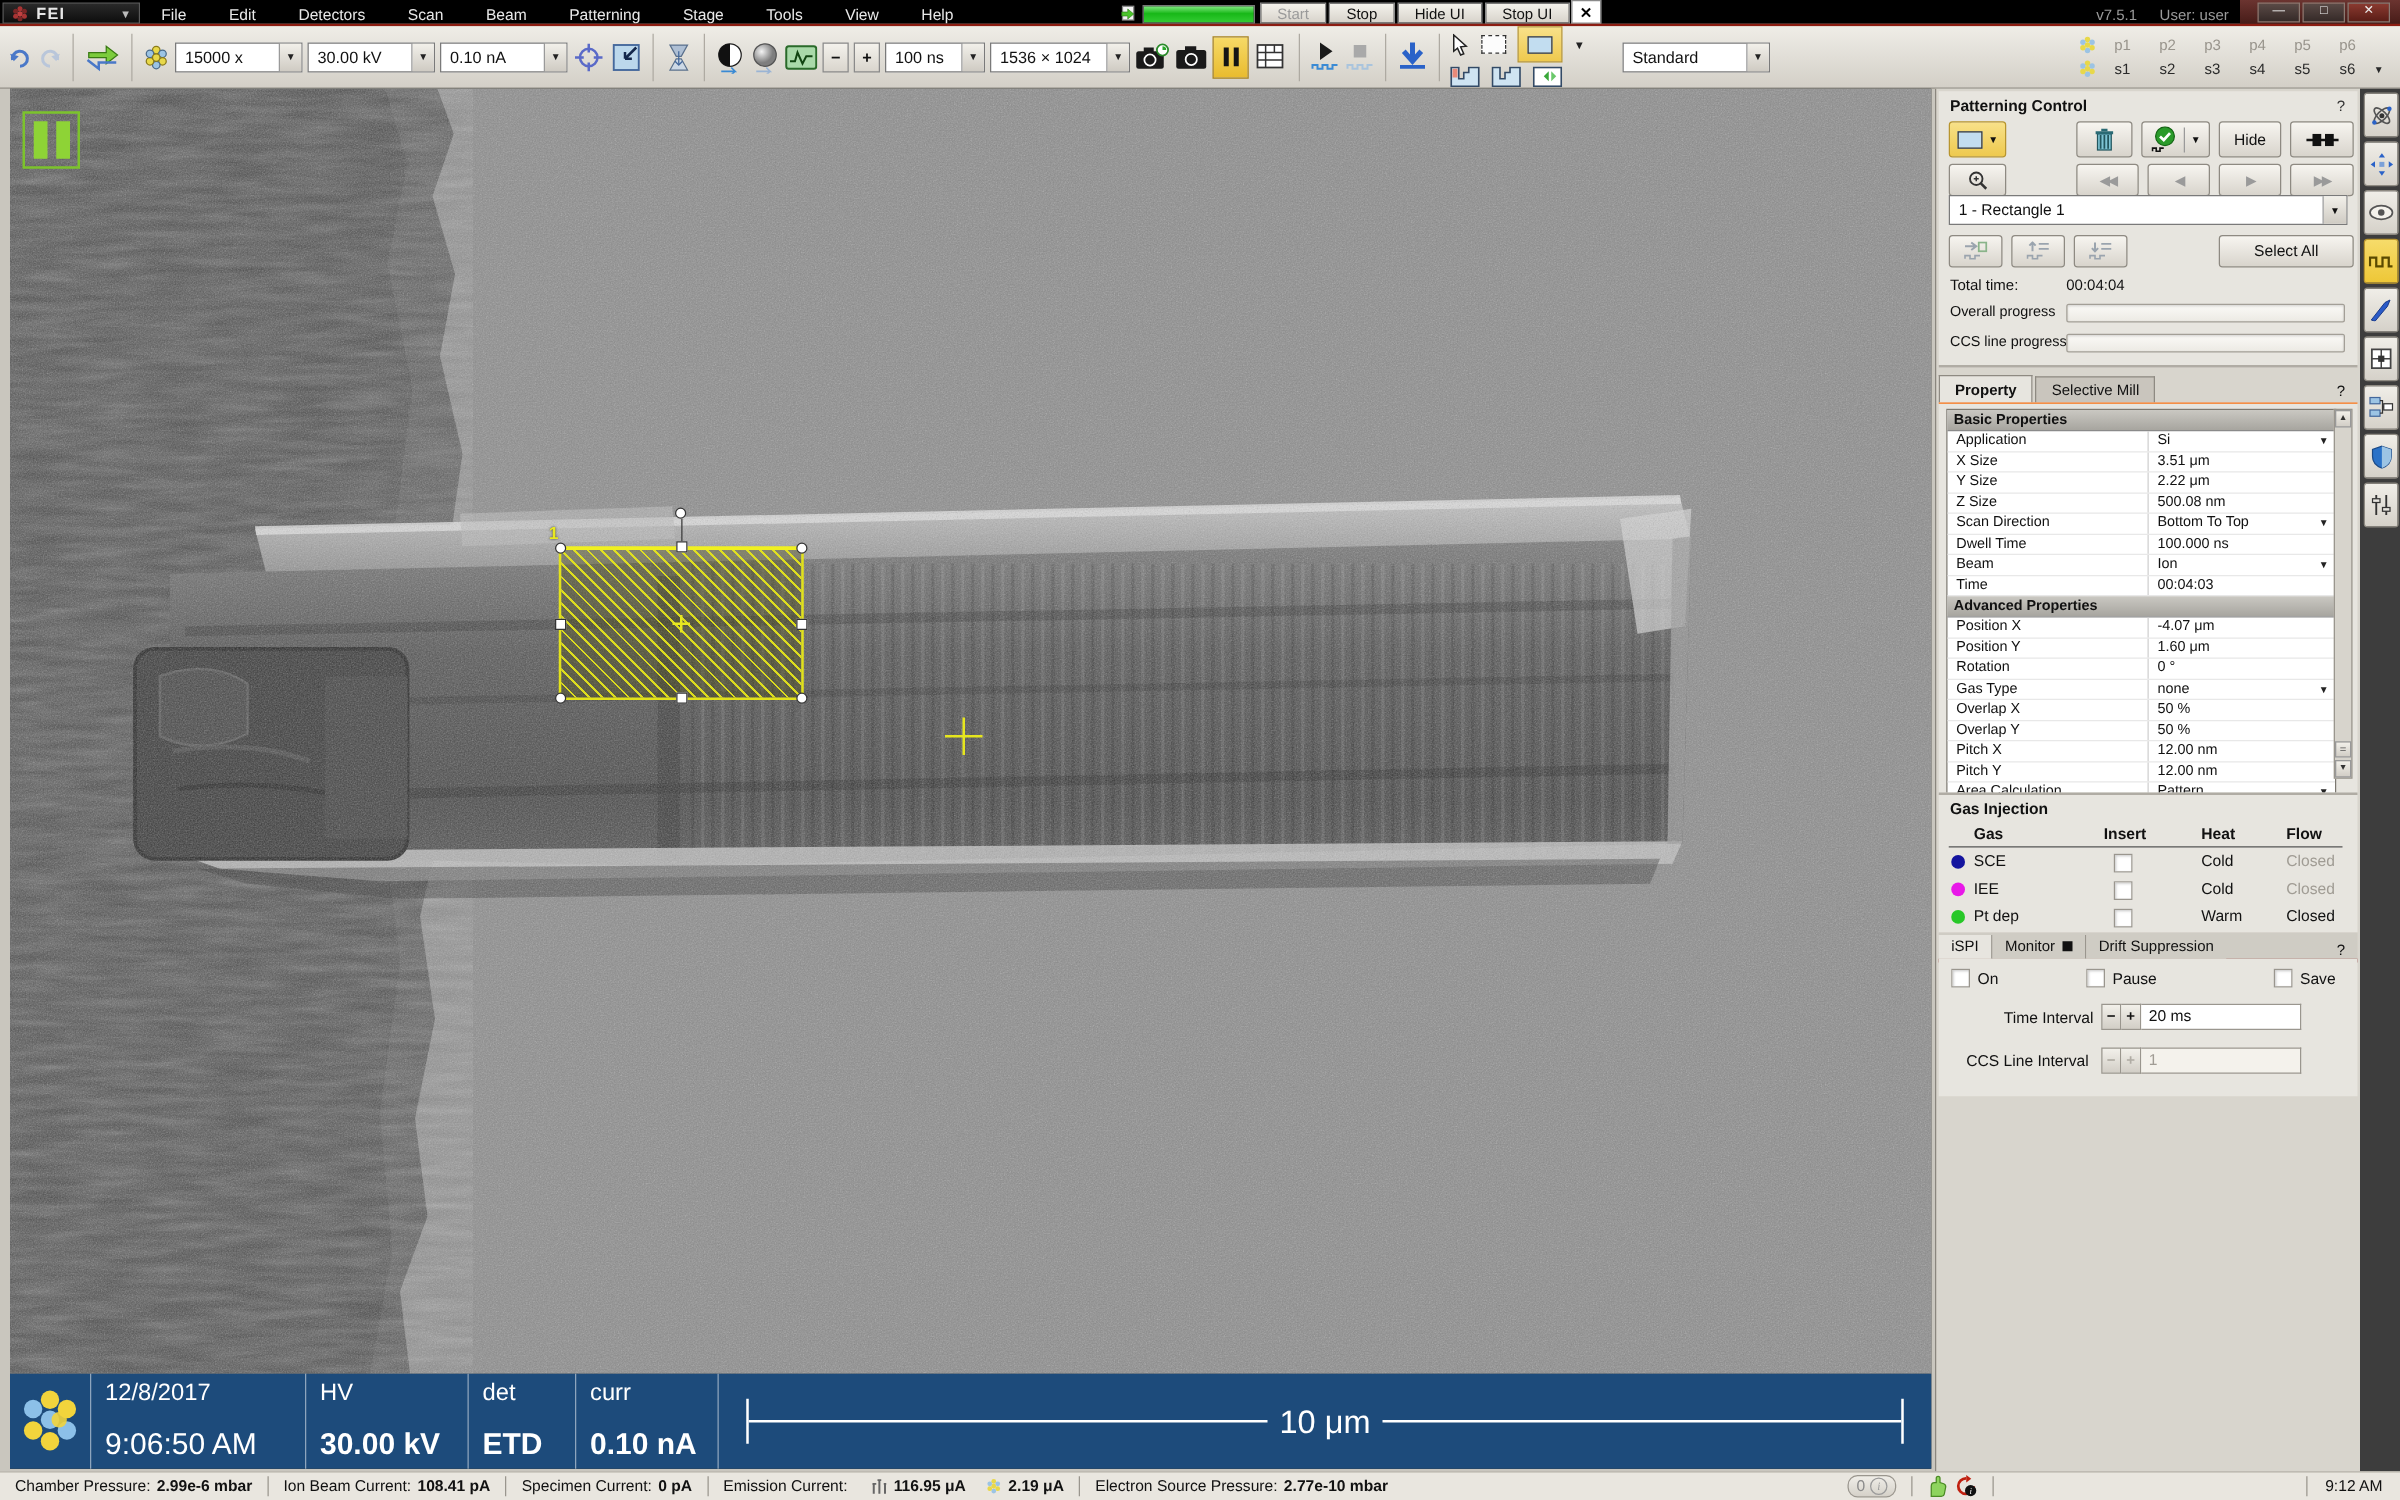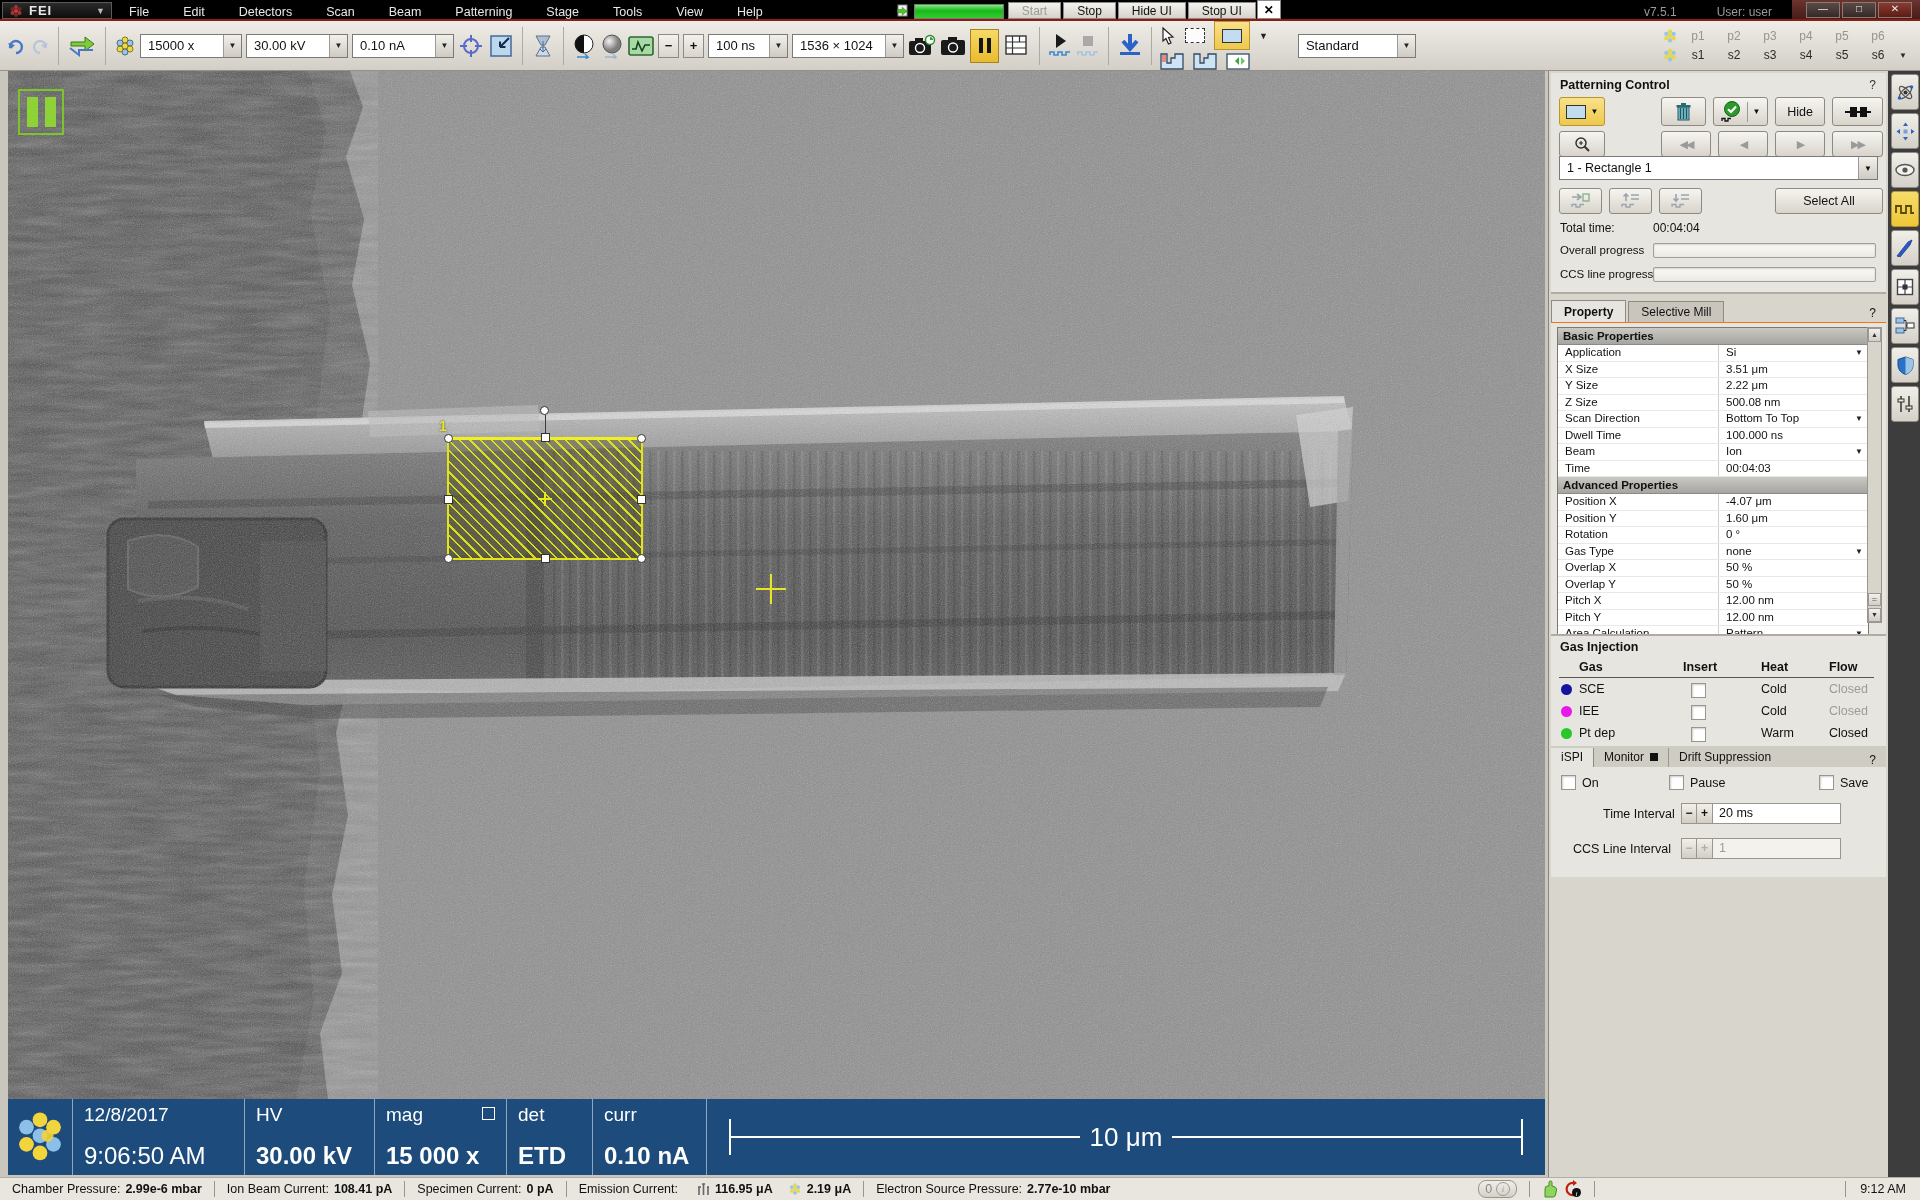--- a/index.html
+++ b/index.html
@@ -12,21 +12,21 @@
            border:1px solid #5a5a5a;display:flex;align-items:center;gap:6px;padding:0 6px;box-sizing:border-box;}
   .feilogo .fname{font-weight:bold;font-size:13px;letter-spacing:1px;}
   .feilogo .cv{margin-left:auto;color:#bbb;font-size:9px;}
   .mitem{padding:0 17px;cursor:default;}
   .mbtn{height:17px;padding:0 13px;margin:0 1px;display:flex;align-items:center;background:linear-gradient(#f4f2ec,#d7d3cb);
         border:1px solid #8a8a8a;color:#111;font-size:12px;box-sizing:border-box;}
   .mbtn.dis{color:#9a9a9a;}
   .xbtn{width:22px;height:17px;background:#fff;border:1px solid #8a8a8a;color:#000;font-weight:bold;
         display:flex;align-items:center;justify-content:center;font-size:12px;}
   .greenbar{width:88px;height:13px;border:1px solid #777;background:linear-gradient(#7fe87f,#18b818 45%,#33cc33);margin:0 3px;}
-  .vertext{color:#9a9a9a;font-size:12px;margin:0 20px;}
+  .vertext{color:#9a9a9a;font-size:12px;margin:0 9px;}
   .winbtns{height:19px;display:flex;align-items:center;gap:2px;background:linear-gradient(#6b3430,#471c18);padding:0 8px 0 14px;}
   .wb{width:32px;height:14px;border:1px solid #8a7a72;background:linear-gradient(#5a4a46,#352a28);color:#eee;
       font-size:10px;line-height:12px;text-align:center;}
   .wb.close{background:linear-gradient(#8a3a30,#5a1d16);}
   .redline{position:absolute;top:19px;left:0;right:0;height:2px;background:#8c1d12;}
   
   .toolbar{position:absolute;top:21px;left:0;right:0;height:50px;background:linear-gradient(#efede7,#d3cfc7);
            border-bottom:1px solid #96928a;display:flex;align-items:center;padding:0 6px;gap:4px;box-sizing:border-box;font-size:13px;color:#111;}
   .tsep{width:1px;height:38px;background:#aeaaa2;margin:0 4px;flex:0 0 auto;}
   .combo{display:flex;align-items:stretch;height:24px;background:#fff;border:1px solid #7a7a7a;box-sizing:border-box;flex:0 0 auto;}
@@ -499,27 +499,20 @@
             <span>12/8/2017</span>
           </div>
         <div class="dval" style="font-weight:normal">9:06:50 AM</div>
       </div>
       <div class="dsec" style="width:130px">
         <div class="dlab">
             <span>HV</span>
           </div>
         <div class="dval">30.00 kV</div>
       </div>
-      <div class="dsec" style="width:132px">
-        <div class="dlab">
-            <span>mag</span>
-          <span class="magsq"></span>
-          </div>
-        <div class="dval">15 000 x</div>
-      </div>
       <div class="dsec" style="width:86px">
         <div class="dlab">
             <span>det</span>
           </div>
         <div class="dval">ETD</div>
       </div>
       <div class="dsec" style="width:114px">
         <div class="dlab">
             <span>curr</span>
           </div>

